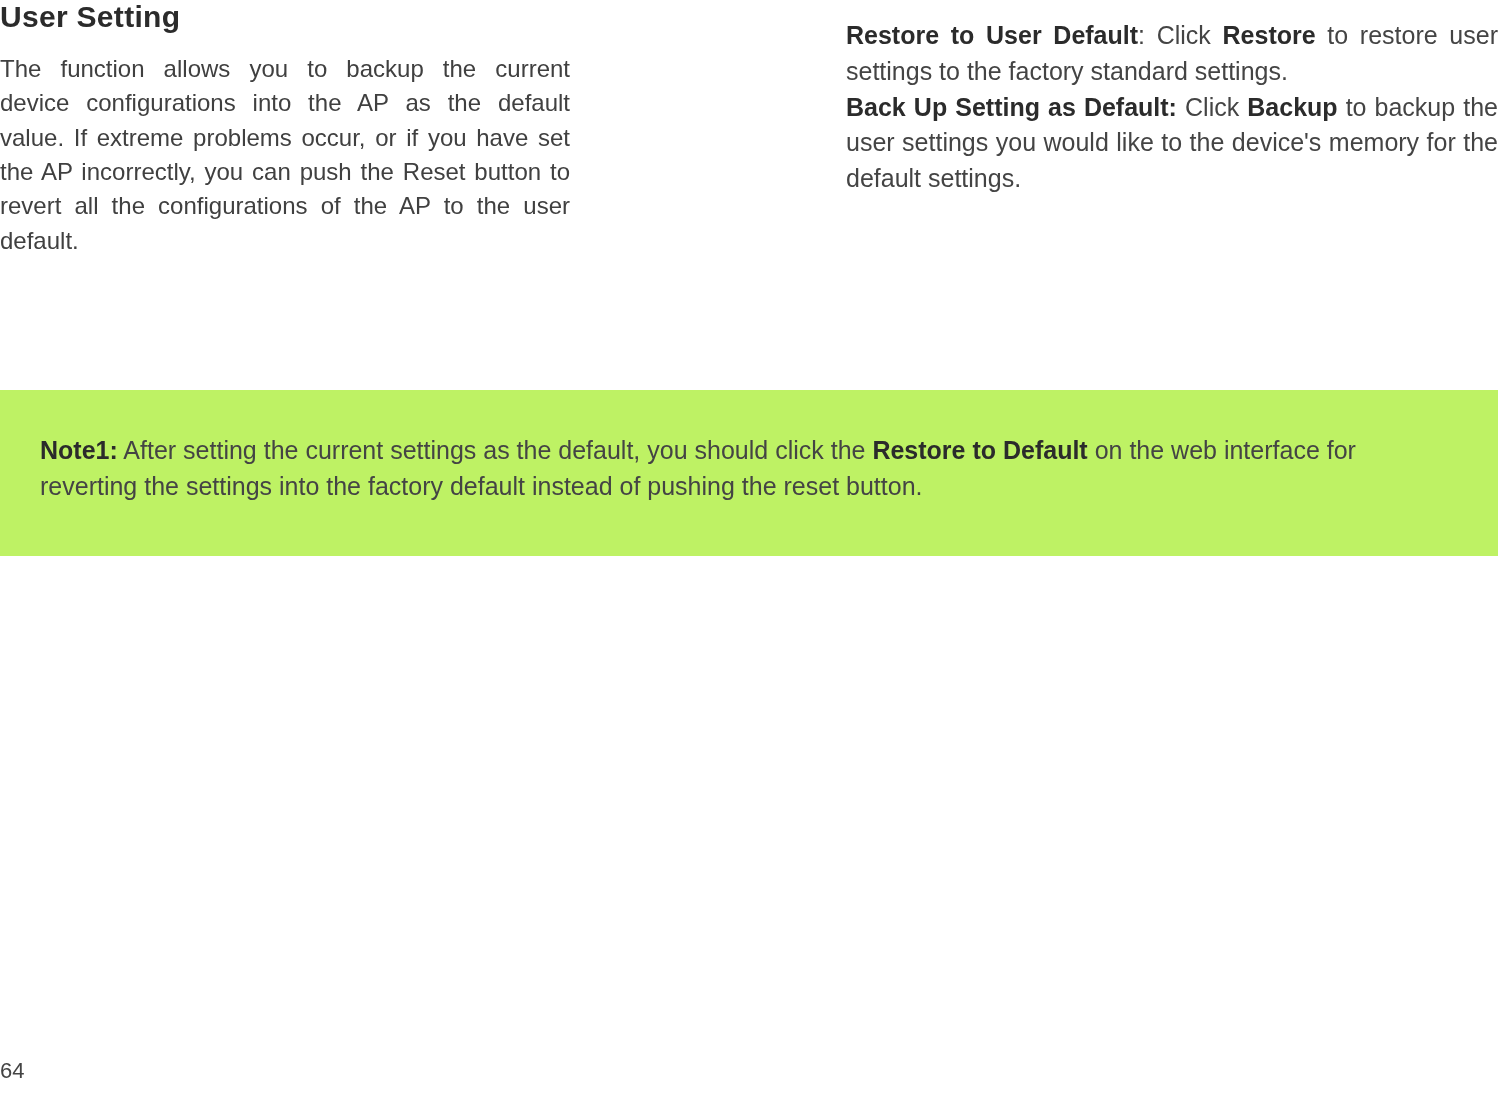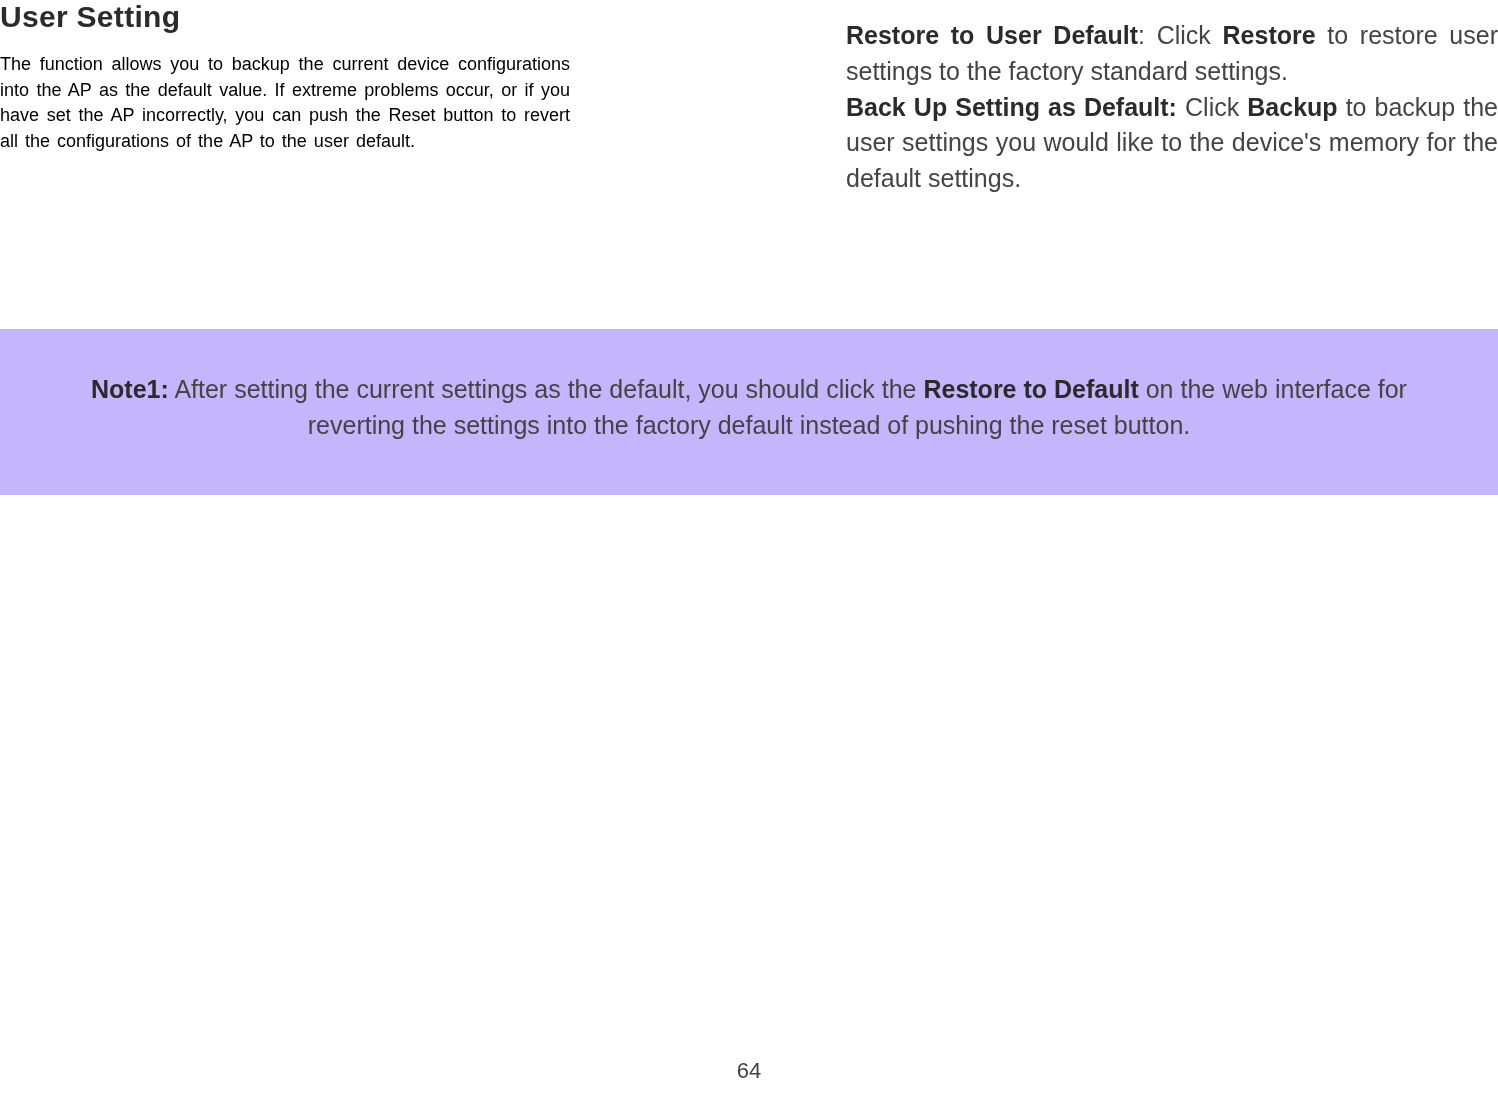--- a/index.html
+++ b/index.html
@@ -32,60 +32,58 @@
       padding-right: 0;
     }
     .section-title {
       font-size: 30px;
       font-weight: bold;
       letter-spacing: 0.3px;
       margin-bottom: 18px;
       color: #2b2b2b;
     }
     .body-text {
-      font-size: 18px;
+      font-size: 24px;
       line-height: 1.43;
       text-align: justify;
       word-spacing: 2px;
-      color: #000000;
+      color: #404040;
     }
     .body-text-right {
       font-size: 25px;
       line-height: 1.43;
       text-align: justify;
       color: #444444;
     }
     .para-right-2 {
       margin-top: 18px;
     }
     .bold {
       font-weight: bold;
       color: #2b2b2b;
     }
     .note-box {
-      background: #c4b5fd;
+      background: #bef264;
       margin-top: 132px;
       padding: 42px 40px 52px 40px;
       width: 100%;
-      text-align: center;
     }
     .note-text {
       font-size: 25px;
       line-height: 1.45;
       color: #444444;
     }
     .note-para-2 {
       margin-top: 22px;
     }
     .page-number {
       position: absolute;
       bottom: 14px;
       left: 0;
       right: 0;
-      text-align: center;
       font-size: 22px;
       color: #444444;
     }
   </style>
 </head>
 <body>
 
 <div class="page-content">
   <div class="columns">
     <div class="left-col">

